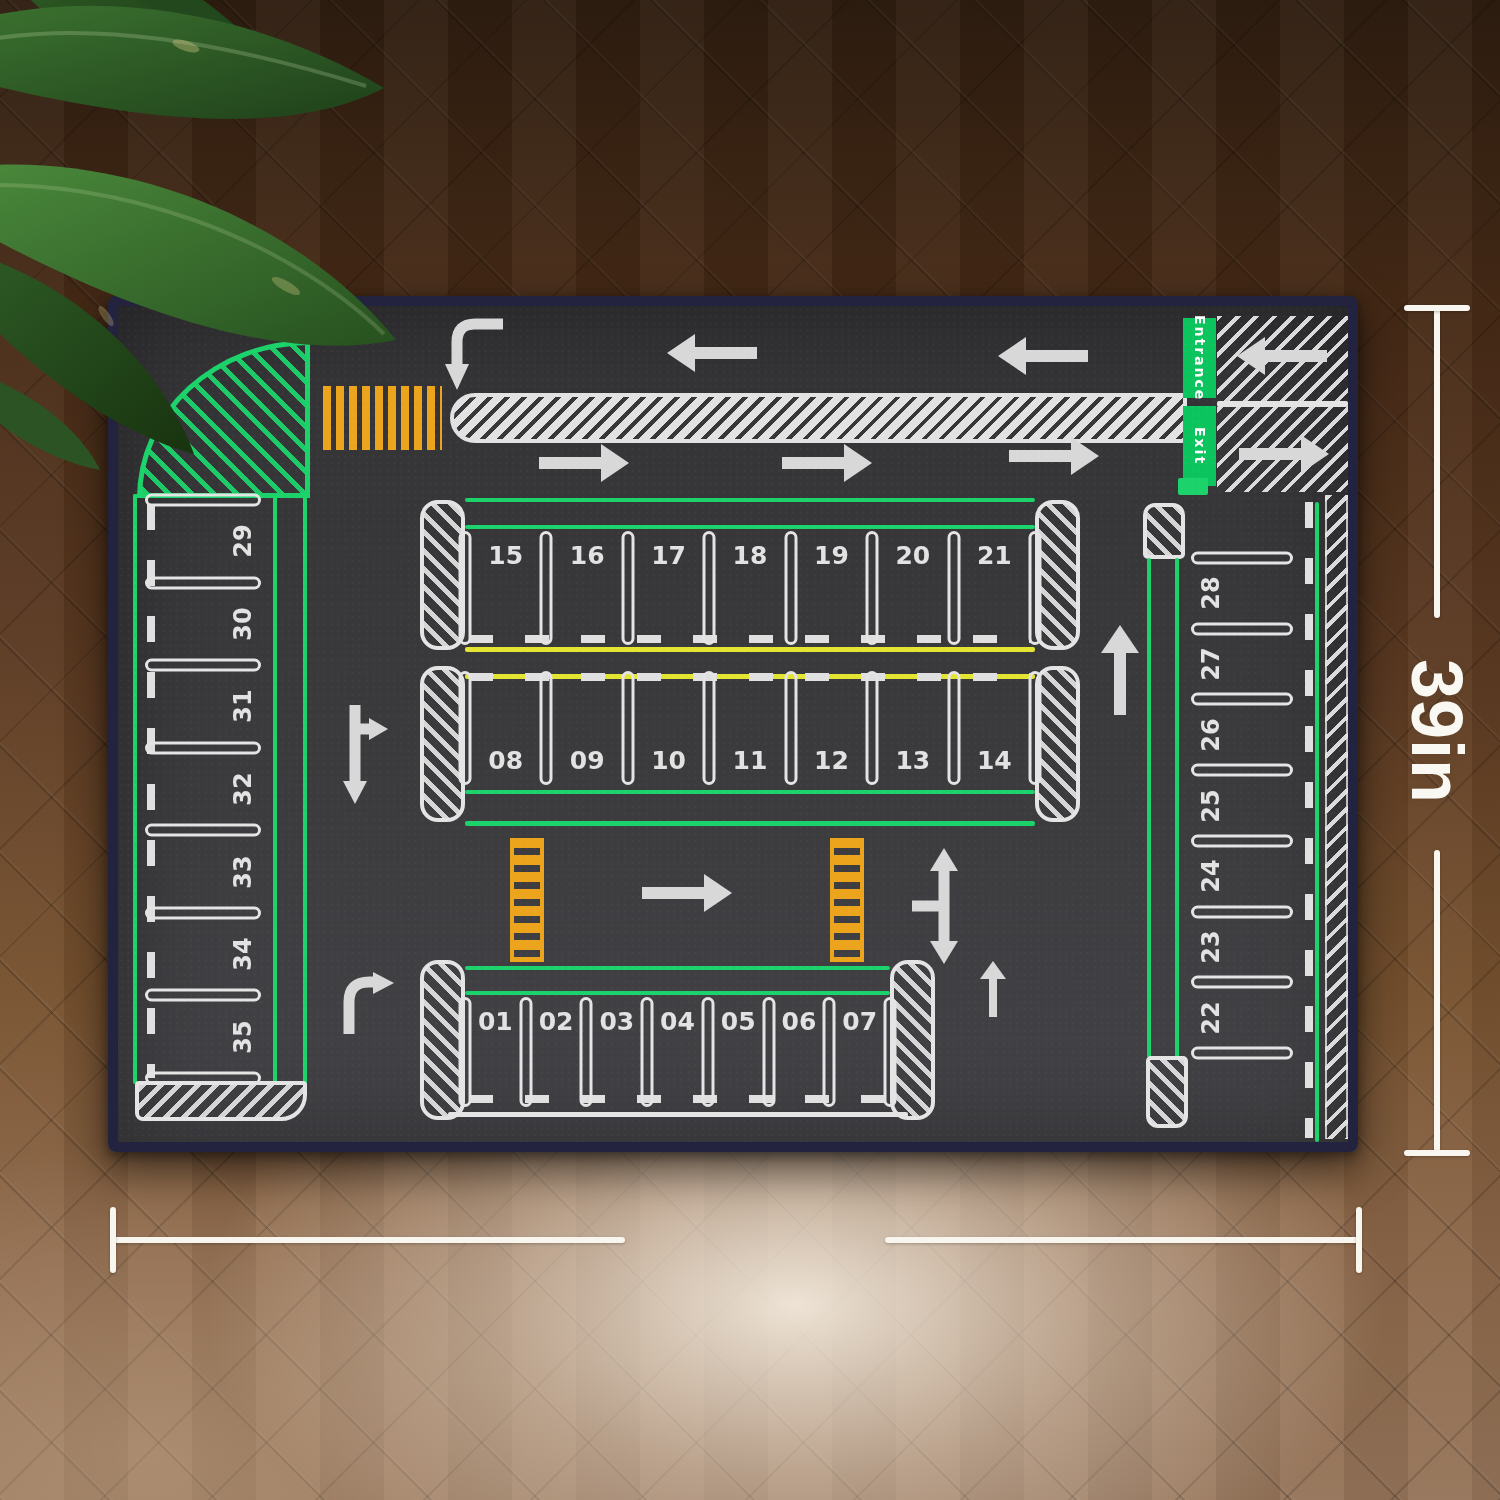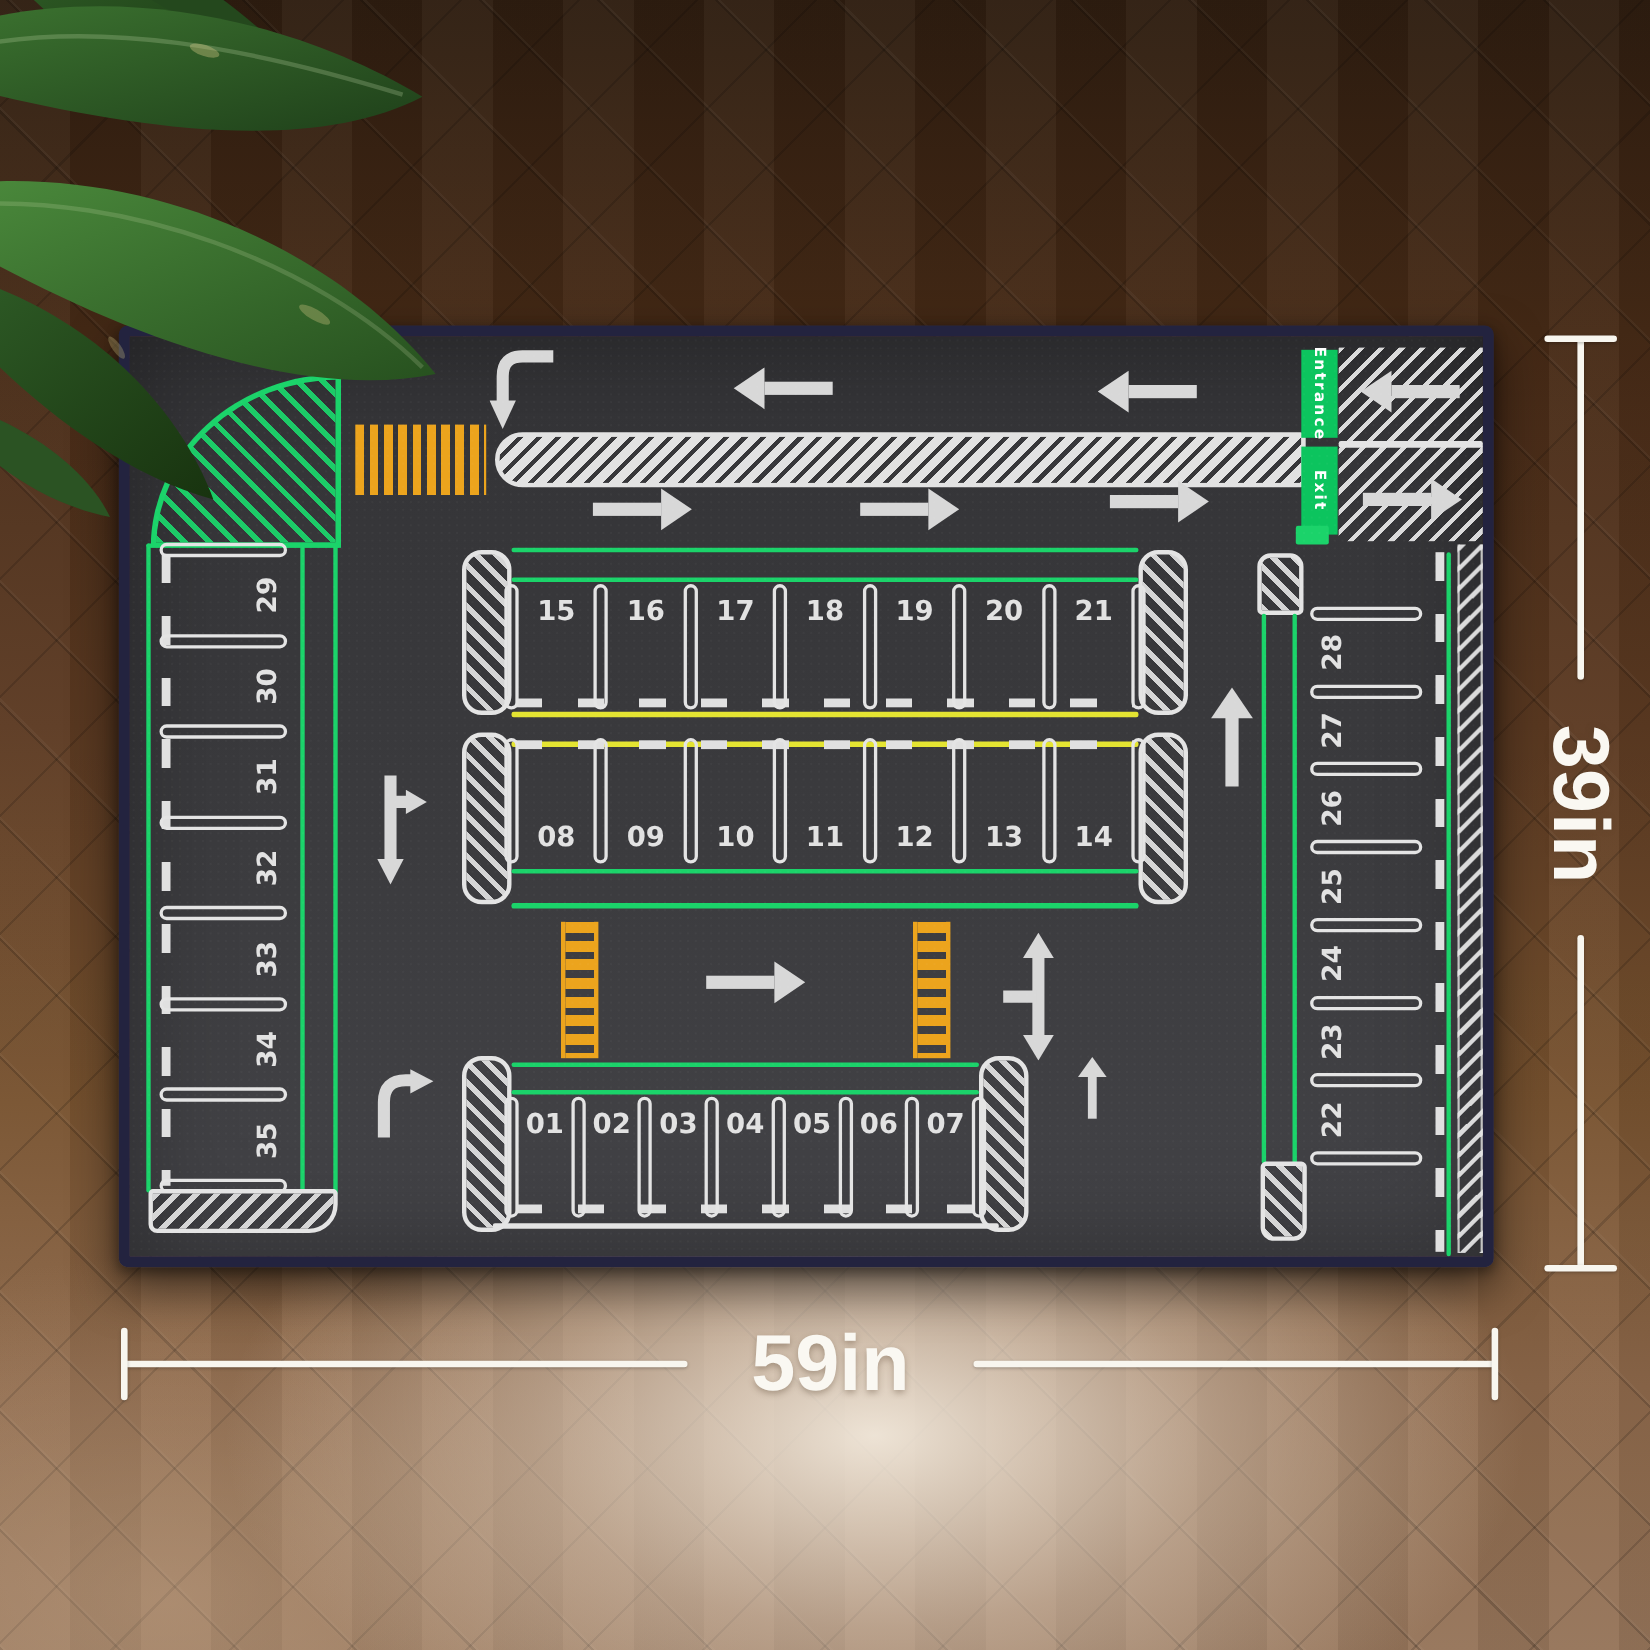--- a/index.html
+++ b/index.html
@@ -317,20 +317,19 @@
     <path d="M-20 200 C130 190 300 252 398 348" stroke="rgba(220,235,190,.18)" stroke-width="4" fill="none"></path>
     <ellipse cx="200" cy="60" rx="14" ry="5" fill="rgba(205,195,130,.4)" transform="rotate(18 200 60)"></ellipse>
     <ellipse cx="300" cy="300" rx="16" ry="5" fill="rgba(205,195,130,.35)" transform="rotate(30 300 300)"></ellipse>
     <ellipse cx="120" cy="330" rx="12" ry="4" fill="rgba(205,195,130,.3)" transform="rotate(55 120 330)"></ellipse>
   </svg>
 
   <div class="dim" style="left:113px;top:1237px;width:512px;height:6px;"></div>
   <div class="dim" style="left:885px;top:1237px;width:475px;height:6px;"></div>
   <div class="dim" style="left:110px;top:1207px;width:6px;height:66px;"></div>
   <div class="dim" style="left:1356px;top:1207px;width:6px;height:66px;"></div>
-  <div class="dimlabel" style="left:755px;top:1240px;">59in</div>
 
   <div class="dim" style="left:1434px;top:308px;width:6px;height:310px;"></div>
   <div class="dim" style="left:1434px;top:850px;width:6px;height:303px;"></div>
   <div class="dim" style="left:1404px;top:305px;width:66px;height:6px;"></div>
   <div class="dim" style="left:1404px;top:1150px;width:66px;height:6px;"></div>
   <div class="dimlabel rot" style="left:1437px;top:731px;">39in</div>
 </div>
 
 </body></html>

